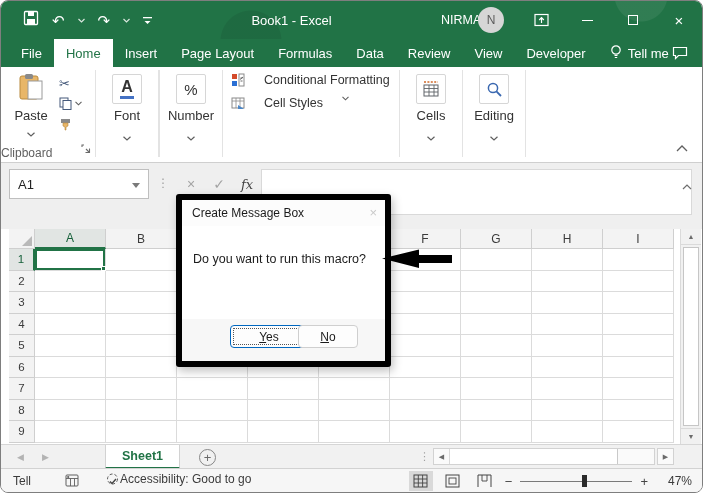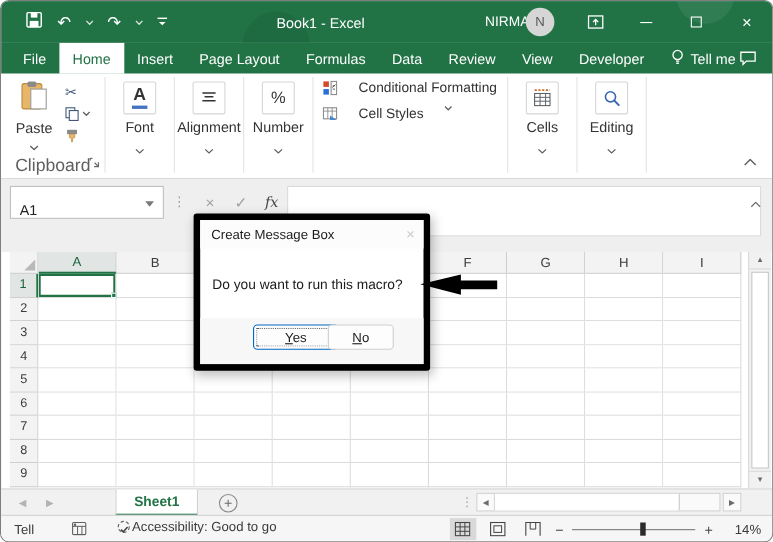--- a/index.html
+++ b/index.html
@@ -26,42 +26,42 @@
 .tabrow{position:absolute;top:38px;left:0;right:0;height:28px;background:#217346;display:flex;align-items:stretch;padding-left:8px;color:#fff;font-size:13px}
 .tab{padding:0 12px;display:flex;align-items:center;white-space:nowrap}
 .tab.active{background:#fff;color:#217346}
 .tellme{display:flex;align-items:center;gap:6px;padding:0 12px}
 .commenticon{position:absolute;right:14px;top:0;height:28px;display:flex;align-items:center}
 
 
 .ribbon{position:absolute;top:66px;left:0;right:0;height:96px;background:#fff;border-bottom:1px solid #cfcfcf;display:flex}
 .gsep{width:1px;background:#e3e3e3;margin:3px 0 5px}
 .grp{position:relative;height:100%}
-.glabel{position:absolute;bottom:2px;left:0;right:0;text-align:center;font-size:16px;color:#5f5f5f}
+.glabel{position:absolute;bottom:2px;left:0;right:0;font-size:12px;color:#5f5f5f}
 .launcher{position:absolute;bottom:4px;right:4px}
 .clip{width:94px;display:flex;padding:6px 0 0 10px;gap:8px}
 .paste{display:flex;flex-direction:column;align-items:center;width:40px}
 .plabel{font-size:13px;color:#333;margin-top:3px}
 .smallcol{display:flex;flex-direction:column;gap:7px;padding-top:4px;align-items:flex-start}
 .srow{display:flex;align-items:center;gap:3px}
 .scis{font-size:13px;color:#44597a;line-height:1}
 .cgrp{width:62px;display:flex;flex-direction:column;align-items:center;padding-top:7px}
 .icbox{width:30px;height:30px;border:1px solid #d6d6d6;border-radius:2px;background:#fff;display:flex;align-items:center;justify-content:center}
 .fontA{font-size:16px;font-weight:bold;color:#333;border-bottom:3px solid #4472c4;line-height:1.05;padding:0 1px}
 .pct{font-size:15px;color:#333}
 .clbl{font-size:13px;color:#333;margin-top:4px}
 .cgrp .chev{margin-top:4px}
 .styles{width:176px;padding:6px 0 0 8px;display:flex;flex-direction:column;gap:6px}
 .stylerow{display:flex;align-items:flex-start;gap:19px;font-size:12.5px;color:#333;white-space:nowrap}
 .ribbon-tail{position:relative;flex:1}
 .collapse{position:absolute;right:14px;bottom:6px}
 
 
 .fstrip{position:absolute;top:162px;left:0;right:0;height:66px;background:#efefef}
-.namebox{position:absolute;left:8px;top:6px;width:140px;height:30px;background:#fff;border:1px solid #bfbfbf;display:flex;align-items:flex-end;padding-left:8px;font-size:13px;color:#222}
+.namebox{position:absolute;left:8px;top:6px;width:140px;height:30px;background:#fff;border:1px solid #bfbfbf;display:flex;align-items:center;padding-left:8px;font-size:13px;color:#222}
 .nbarrow{position:absolute;right:8px;top:13px;width:0;height:0;border-left:4px solid transparent;border-right:4px solid transparent;border-top:5px solid #7a7a7a}
 .fdots{position:absolute;left:156px;top:13px;color:#a0a0a0;font-size:12px}
 .fxbtns{position:absolute;left:176px;top:6px;height:30px;display:flex;align-items:center}
 .fxb{width:28px;text-align:center;font-size:14px;color:#a3a3a3}
 .fxital{font-family:"DejaVu Serif",serif;font-style:italic;font-size:13px;color:#444}
 .finput{position:absolute;left:260px;top:6px;right:10px;height:46px;background:#fff;border:1px solid #d9d9d9}
 .fcollapse{position:absolute;right:10px;top:13px}
 
 
 .sheet{position:absolute;left:8px;top:228px;width:671px;height:214px;background:#fff}
@@ -100,21 +100,21 @@
 .sbright{position:absolute;right:10px;top:0;height:24px;display:flex;align-items:center;gap:8px}
 .viewbtn{width:24px;height:20px;display:flex;align-items:center;justify-content:center}
 .viewbtn.active{background:#d9d9d9}
 .zoomtrack{position:relative;width:112px;height:14px;display:flex;align-items:center}
 .ztline{width:100%;height:1px;background:#7a7a7a}
 .zhandle{position:absolute;left:62px;top:1px;width:5px;height:12px;background:#2b2b2b}
 .zminus,.zplus{font-size:13px;color:#444}
 .zpct{width:36px;text-align:right}
 
 
-.dlg{position:absolute;left:175px;top:193px;width:215px;height:143px;background:#fff;border:6px solid #000;border-radius:3px;box-shadow:2px 4px 10px rgba(0,0,0,.25);z-index:50}
+.dlg{position:absolute;left:175px;top:193px;width:215px;height:173px;background:#fff;border:6px solid #000;border-radius:3px;box-shadow:2px 4px 10px rgba(0,0,0,.25);z-index:50}
 .dlgtitle{position:absolute;left:0;right:0;top:0;height:26px;display:flex;align-items:center;padding:0 10px;font-size:12px;color:#1b1b1b;background:#fcfcfc}
 .dlgx{position:absolute;right:8px;top:5px;color:#c9c9c9;font-size:13px}
 .dlgmsg{position:absolute;left:11px;top:52px;font-size:12.5px;color:#1b1b1b;white-space:nowrap}
 .dlgfooter{position:absolute;left:0;right:0;bottom:0;height:42px;background:#f7f7f7}
 .btn{position:absolute;bottom:13px;height:23px;border-radius:4px;font-size:12px;color:#1b1b1b;display:flex;align-items:center;justify-content:center;background:#fdfdfd}
 .btnyes{left:48px;width:78px;border:1px solid #0067c0;outline:1px dotted #555;outline-offset:-4px}
 .btnno{left:116px;width:60px;border:1px solid #cfcfcf}
 .accel{text-decoration:underline}
 .arrow{position:absolute;left:381px;top:246px;z-index:60}
 </style>
@@ -231,31 +231,20 @@
       <div class="icbox">
           <span class="fontA">A</span>
         </div>
       <span class="clbl">Font</span>
       <span class="chev"><svg width="8" height="5">
             <path d="M0.5 0.8 L4 4 L7.5 0.8" fill="none" stroke="#5f5f5f" stroke-width="1.2"></path>
           </svg></span>
     </div>
     <div class="gsep"></div>
 
-    <div class="grp cgrp">
-      <div class="icbox">
-          <svg width="16" height="12" viewBox="0 0 16 12">
-            <path d="M2 1.5 h12 M4 5 h8 M2 8.5 h12" stroke="#333" stroke-width="1.4"></path>
-          </svg>
-        </div>
-      <span class="clbl">Alignment</span>
-      <span class="chev"><svg width="8" height="5">
-            <path d="M0.5 0.8 L4 4 L7.5 0.8" fill="none" stroke="#5f5f5f" stroke-width="1.2"></path>
-          </svg></span>
-    </div>
     <div class="gsep"></div>
 
     <div class="grp cgrp">
       <div class="icbox">
           <span class="pct">%</span>
         </div>
       <span class="clbl">Number</span>
       <span class="chev"><svg width="8" height="5">
             <path d="M0.5 0.8 L4 4 L7.5 0.8" fill="none" stroke="#5f5f5f" stroke-width="1.2"></path>
           </svg></span>
@@ -524,21 +513,21 @@
             <path d="M1 13 V1 h13 v12" fill="none" stroke="#444"></path>
             <path d="M5 1 v6 h5 V1" fill="none" stroke="#444" stroke-width="0.9"></path>
           </svg>
         </span>
       <span class="zminus">−</span>
       <span class="zoomtrack">
           <span class="ztline"></span>
           <span class="zhandle"></span>
         </span>
       <span class="zplus">+</span>
-      <span class="zpct">14%</span>
+      <span class="zpct">47%</span>
     </div>
   </div>
 
   <div class="dlg">
     <div class="dlgtitle">Create Message Box</div>
     <span class="dlgx">×</span>
     <div class="dlgmsg">Do you want to run this macro?</div>
     <div class="dlgfooter"></div>
     <div class="btn btnyes">
         <span><span class="accel">Y</span><span>es</span></span>

